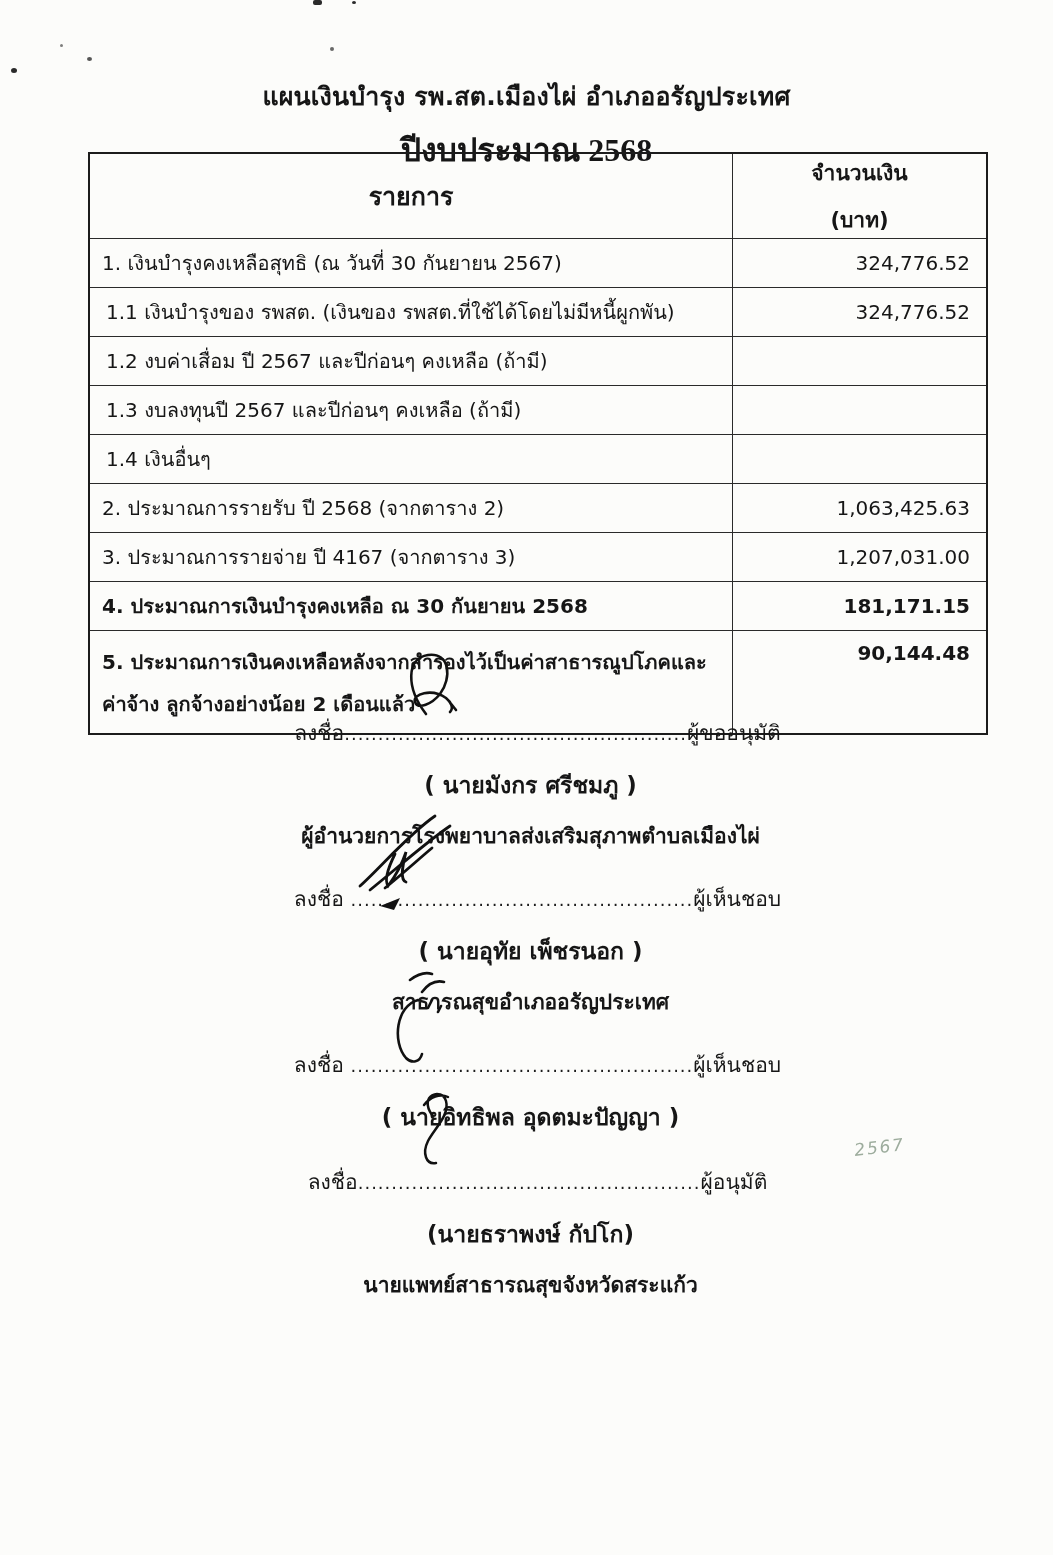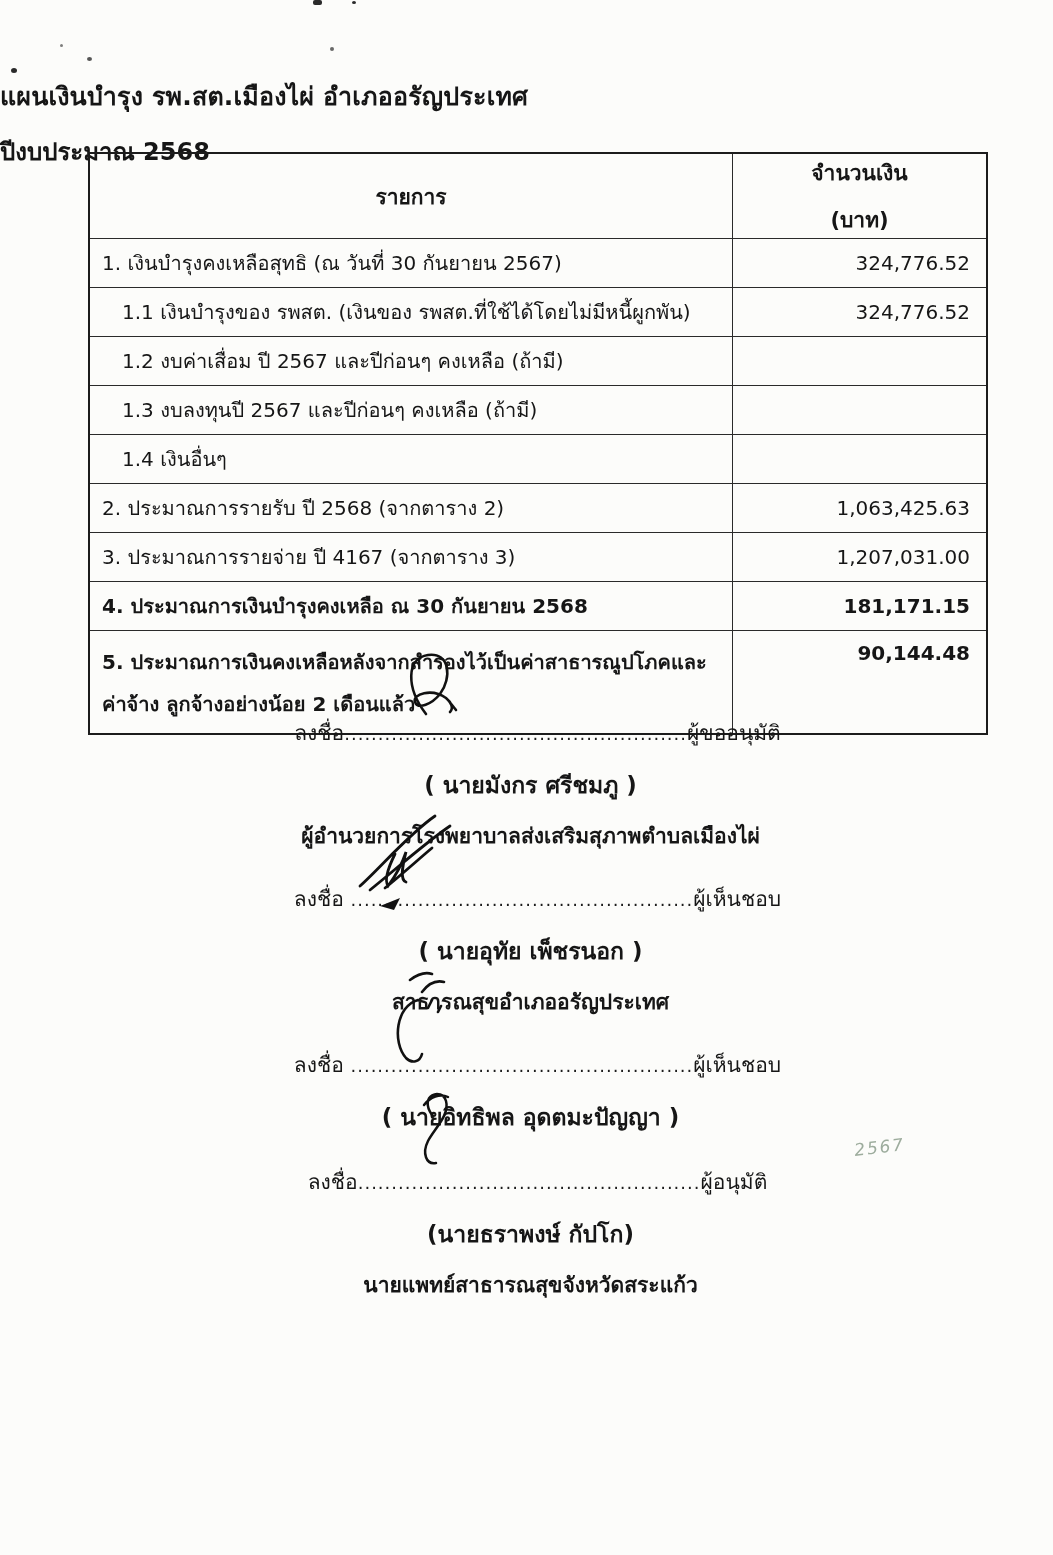--- a/index.html
+++ b/index.html
@@ -15,43 +15,43 @@
   }
   
   .speck{position:absolute;background:#2a2a2a;border-radius:50%;}
   .speck.s1{left:313px;top:0;width:9px;height:5px;border-radius:2px;}
   .speck.s2{left:352px;top:1px;width:4px;height:3px;}
   .speck.s3{left:330px;top:47px;width:4px;height:4px;opacity:.7;}
   .speck.s4{left:87px;top:57px;width:5px;height:4px;opacity:.8;}
   .speck.s5{left:11px;top:68px;width:6px;height:5px;}
   .speck.s6{left:60px;top:44px;width:3px;height:3px;opacity:.6;}
 
-  .title-block{padding-top:76px;}
+  .title-block{padding-top:76px;text-align:center;}
   .doc-title{font-size:25px;font-weight:bold;letter-spacing:.2px;}
-  .doc-subtitle{font-size:24px;font-weight:bold;margin-top:16px;}
+  .doc-subtitle{font-size:32px;font-weight:bold;margin-top:8px;font-family:Liberation Serif, serif;}
 
   
   .budget-table{
     position:absolute;left:88px;top:152px;width:900px;
     border:2.5px solid #1c1c1c;
     border-collapse:collapse;
     background:transparent;
   }
   .budget-table td,.budget-table th{
     border:1.5px solid #2a2a2a;
     font-size:20px;
     vertical-align:middle;
   }
-  th.col-item{width:640px;font-weight:bold;font-size:21px;}
+  th.col-item{width:640px;font-weight:bold;font-size:25px;}
   th.col-amount{font-weight:bold;font-size:21px;}
   .hdr-cell{height:82px;text-align:center;margin-top:26px;}
   .hdr-amount-l1{display:block;margin-bottom:14px;}
   .hdr-amount-l2{display:block;}
   .cell-label{padding:8px 10px 8px 12px;text-align:left;}
-  .cell-label.indent{padding-left:32px;}
+  .cell-label.indent{padding-left:16px;}
   .cell-amount{padding:8px 16px 8px 6px;text-align:right;white-space:nowrap;}
   tr.bold td{font-weight:bold;}
   tr.r-tall td{height:66px;}
   tr.r-norm td{height:26px;}
   td.top-align{vertical-align:top;padding-top:10px;}
 
   
   .sign-section{
     position:absolute;left:4px;top:692px;width:1053px;
     text-align:center;

